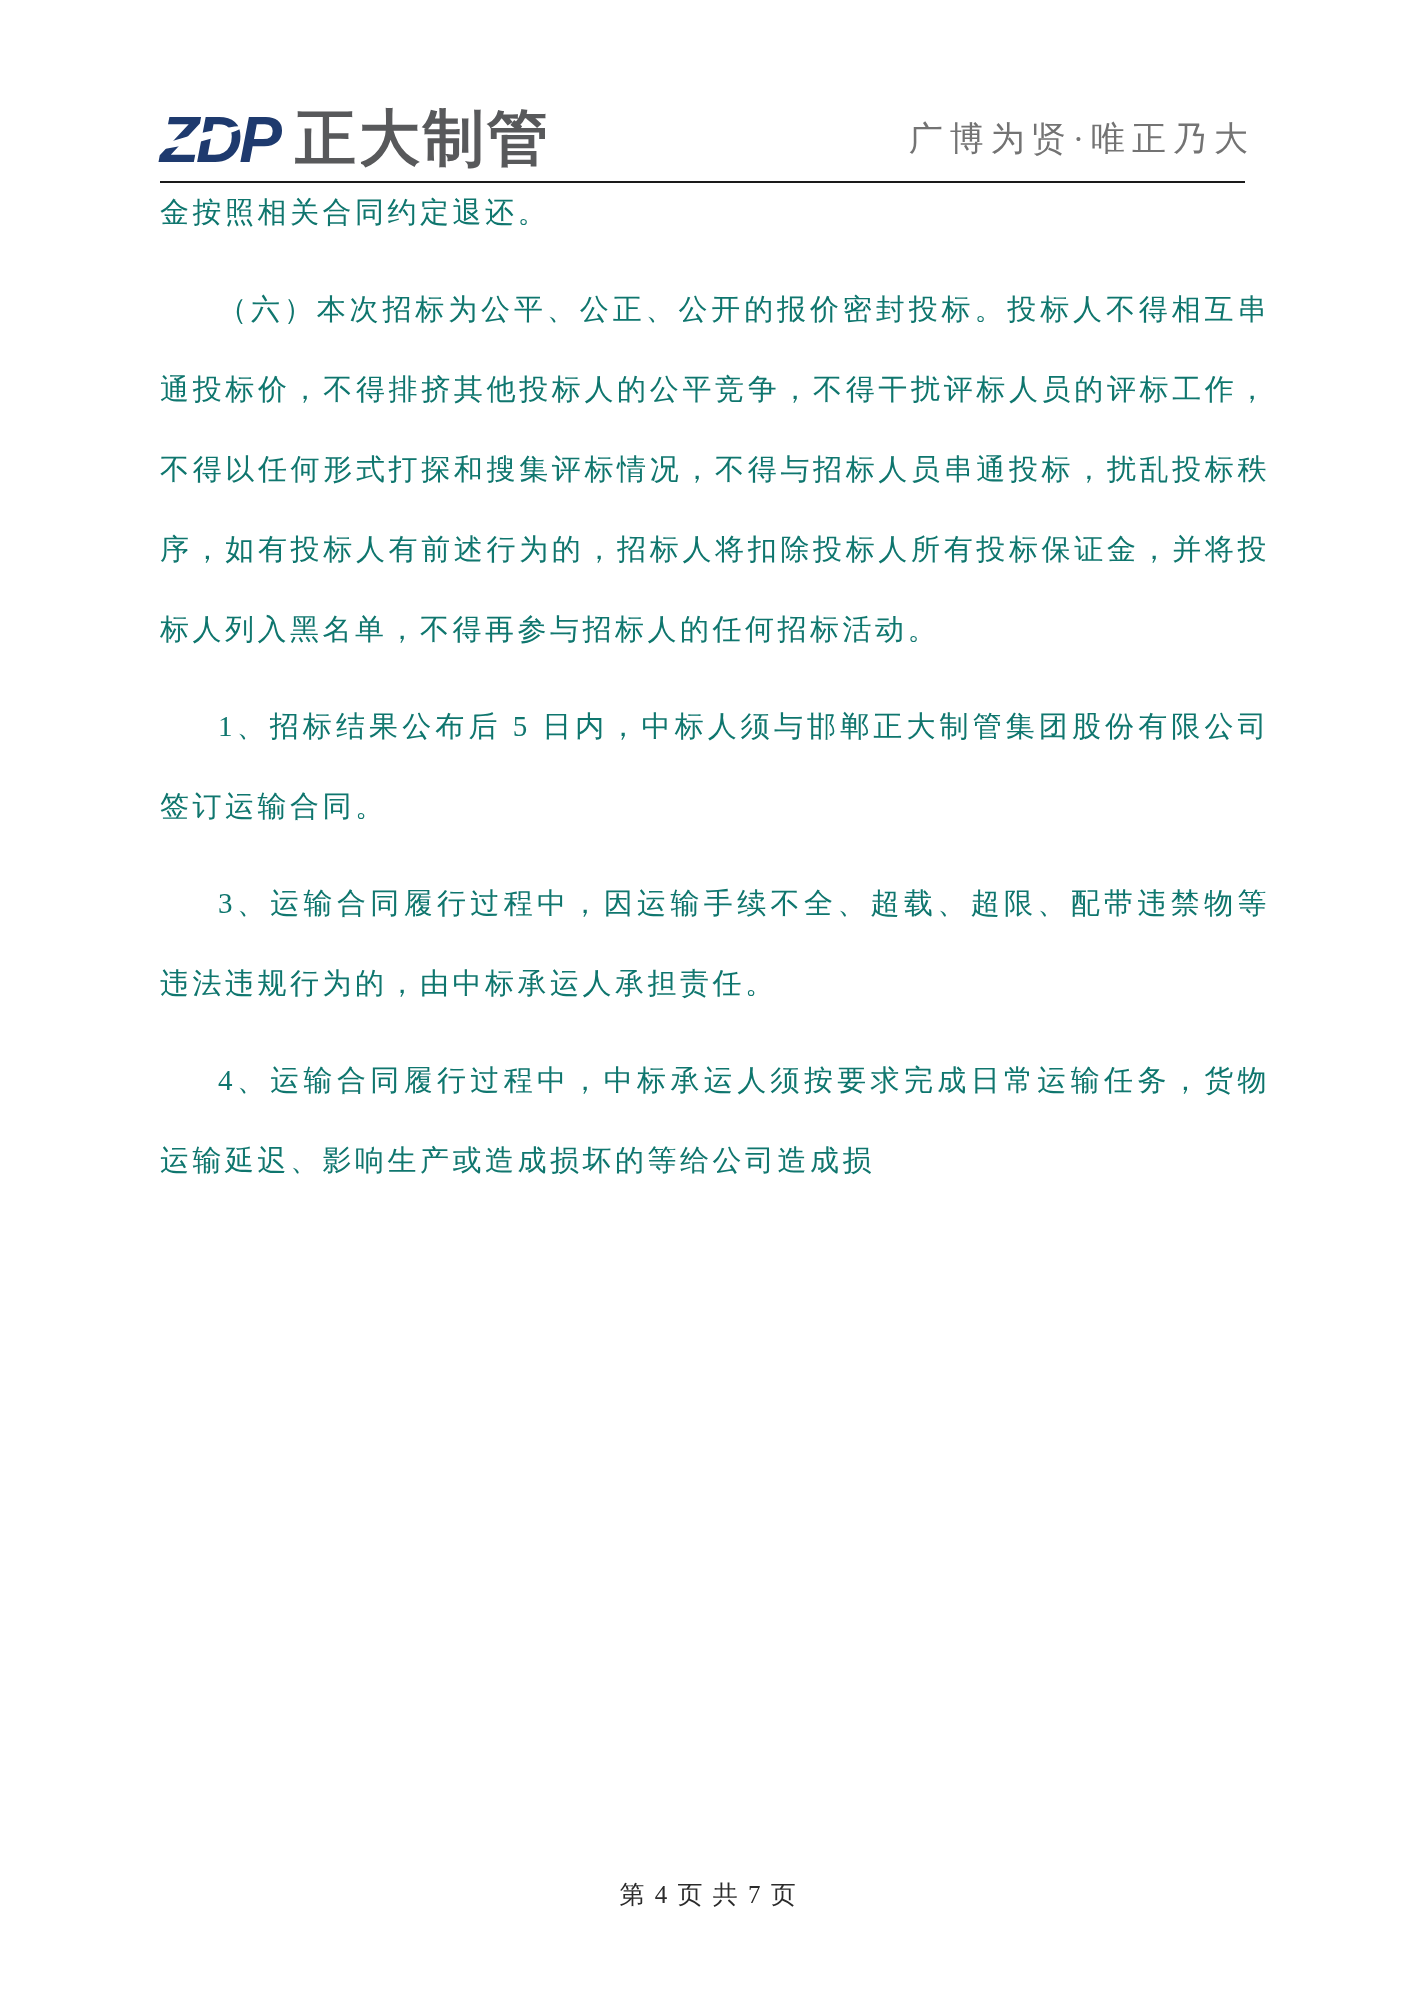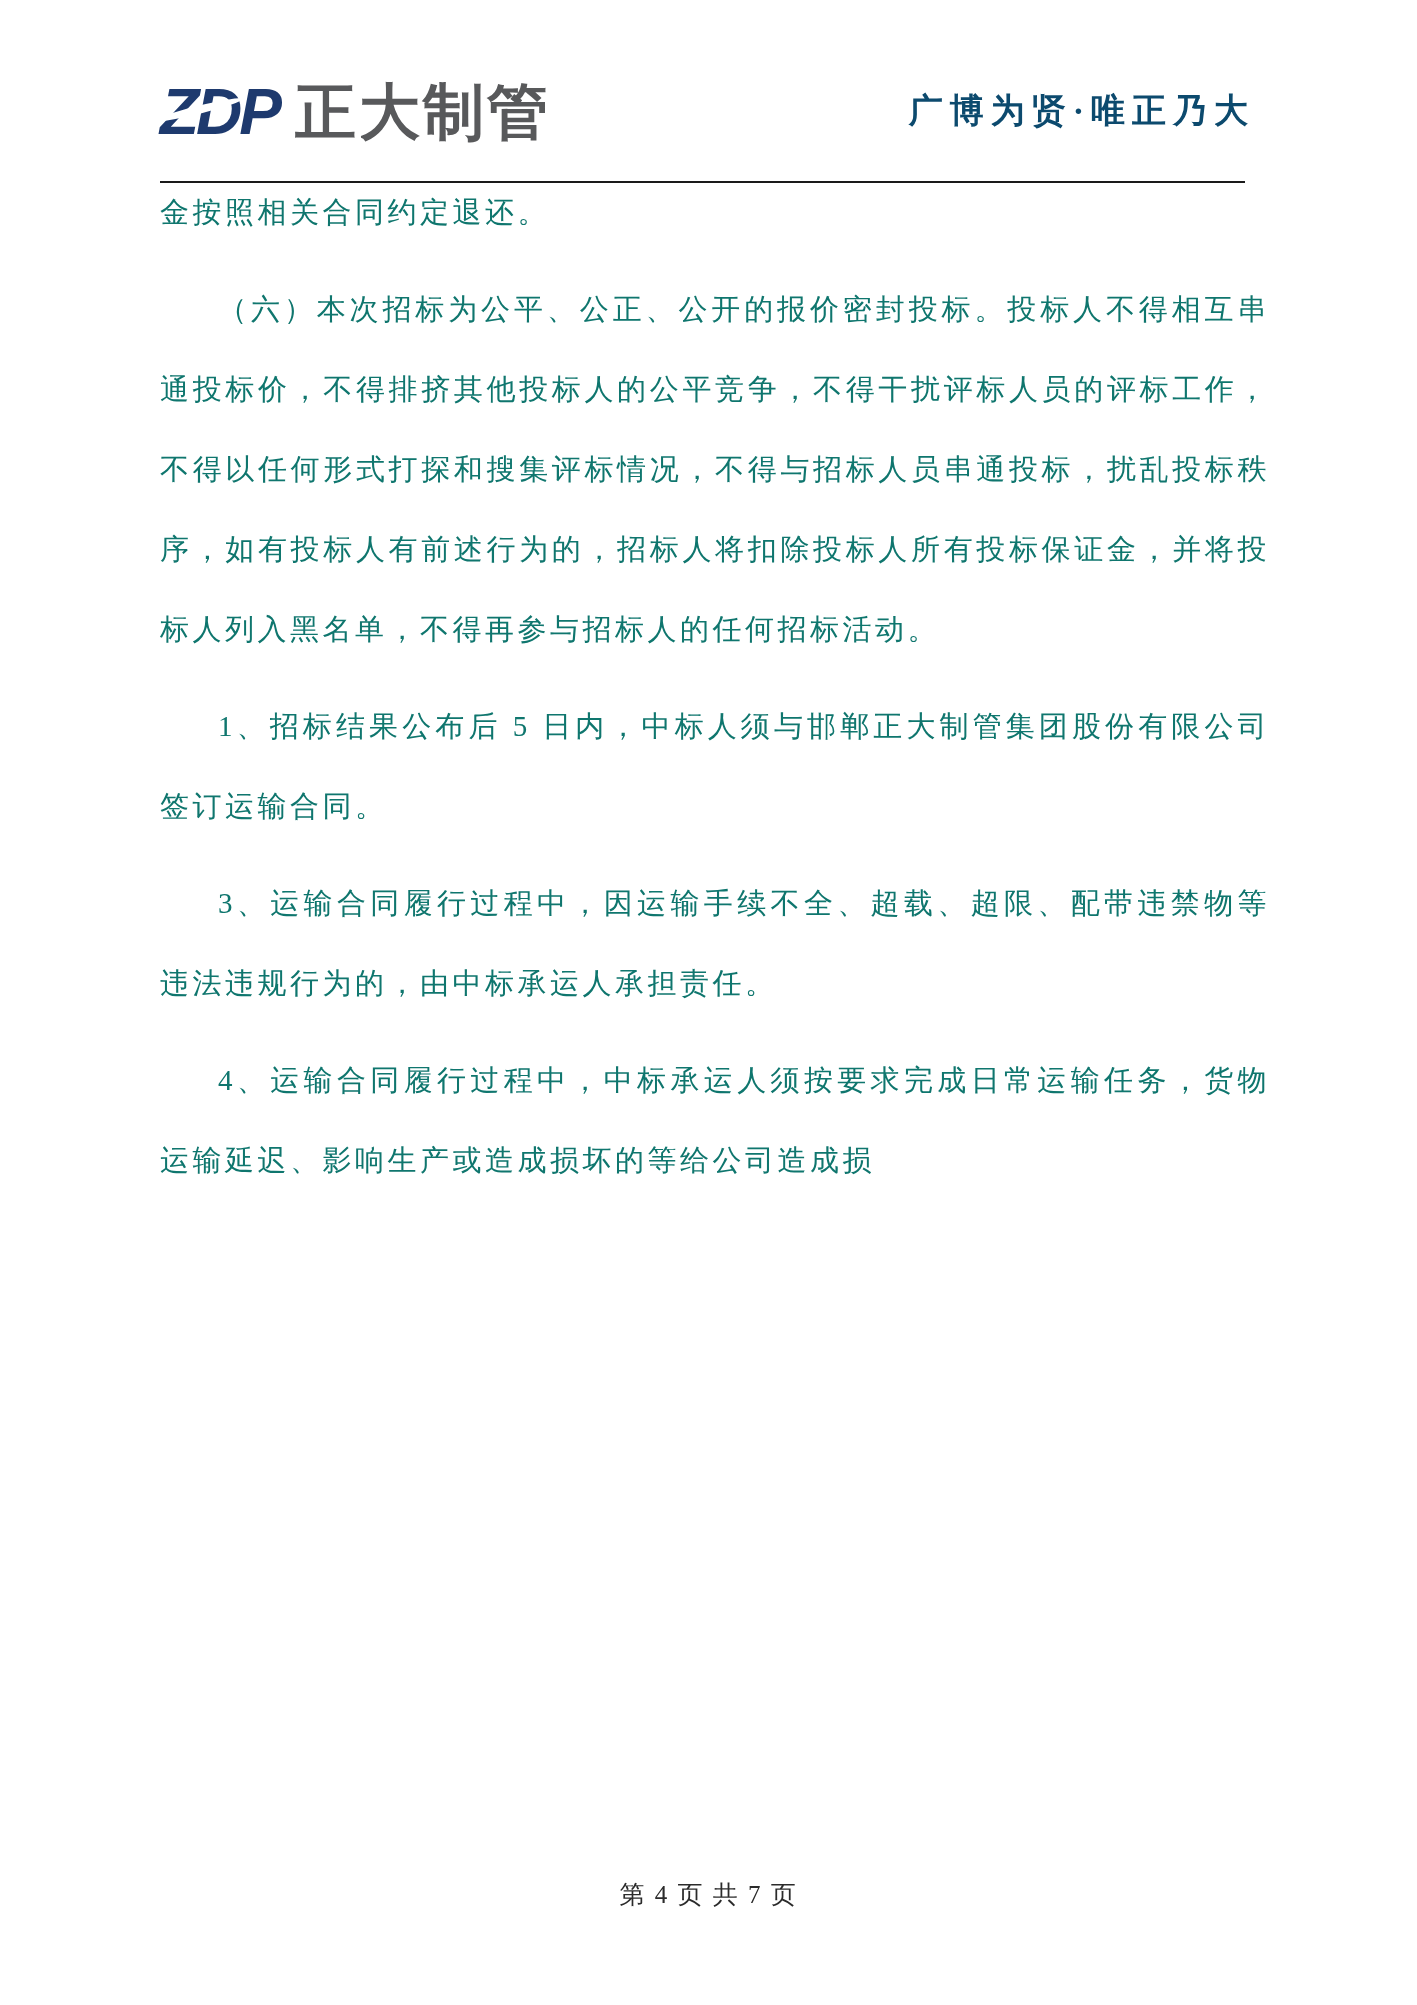--- a/index.html
+++ b/index.html
@@ -11,41 +11,41 @@
     background:#ffffff;
     font-family:"Liberation Serif","DejaVu Serif",serif;
     overflow:hidden;
   }
 
   
   .header {
     position:absolute; top:80px; left:160px; width:1095px;
     display:flex; justify-content:space-between; align-items:flex-end;
   }
-  .logo { display:flex; align-items:center; gap:16px; }
+  .logo { display:flex; align-items:flex-start; gap:16px;margin-top:28px; }
   .logo-zdp {
     position:relative;
     font-family:"Liberation Sans","DejaVu Sans",sans-serif;
     font-weight:900; font-style:italic;
     font-size:64px; line-height:1;
     color:#1e3a6e; letter-spacing:-3px;
   }
   .logo-zdp::after {            
     content:""; position:absolute;
     left:-8px; top:26px; width:92px; height:8px;
     background:#ffffff; transform:rotate(-14deg);
     border-radius:50% / 50%;
   }
   .logo-name {
     font-family:"Liberation Sans","DejaVu Sans",sans-serif;
     font-weight:900; font-size:61px; line-height:1;
     color:#58595b; letter-spacing:3px;
   }
   .tagline {
-    color:#0c4a6e; font-weight:bold;
+    color:#737373; font-weight:normal;
     font-size:34px; letter-spacing:7px;
     padding-bottom:10px; white-space:nowrap;
   }
   .header-rule {
     position:absolute; top:181px; left:160px; width:1085px;
     height:2px; background:#1a1a1a;
   }
 
   
   .body {

